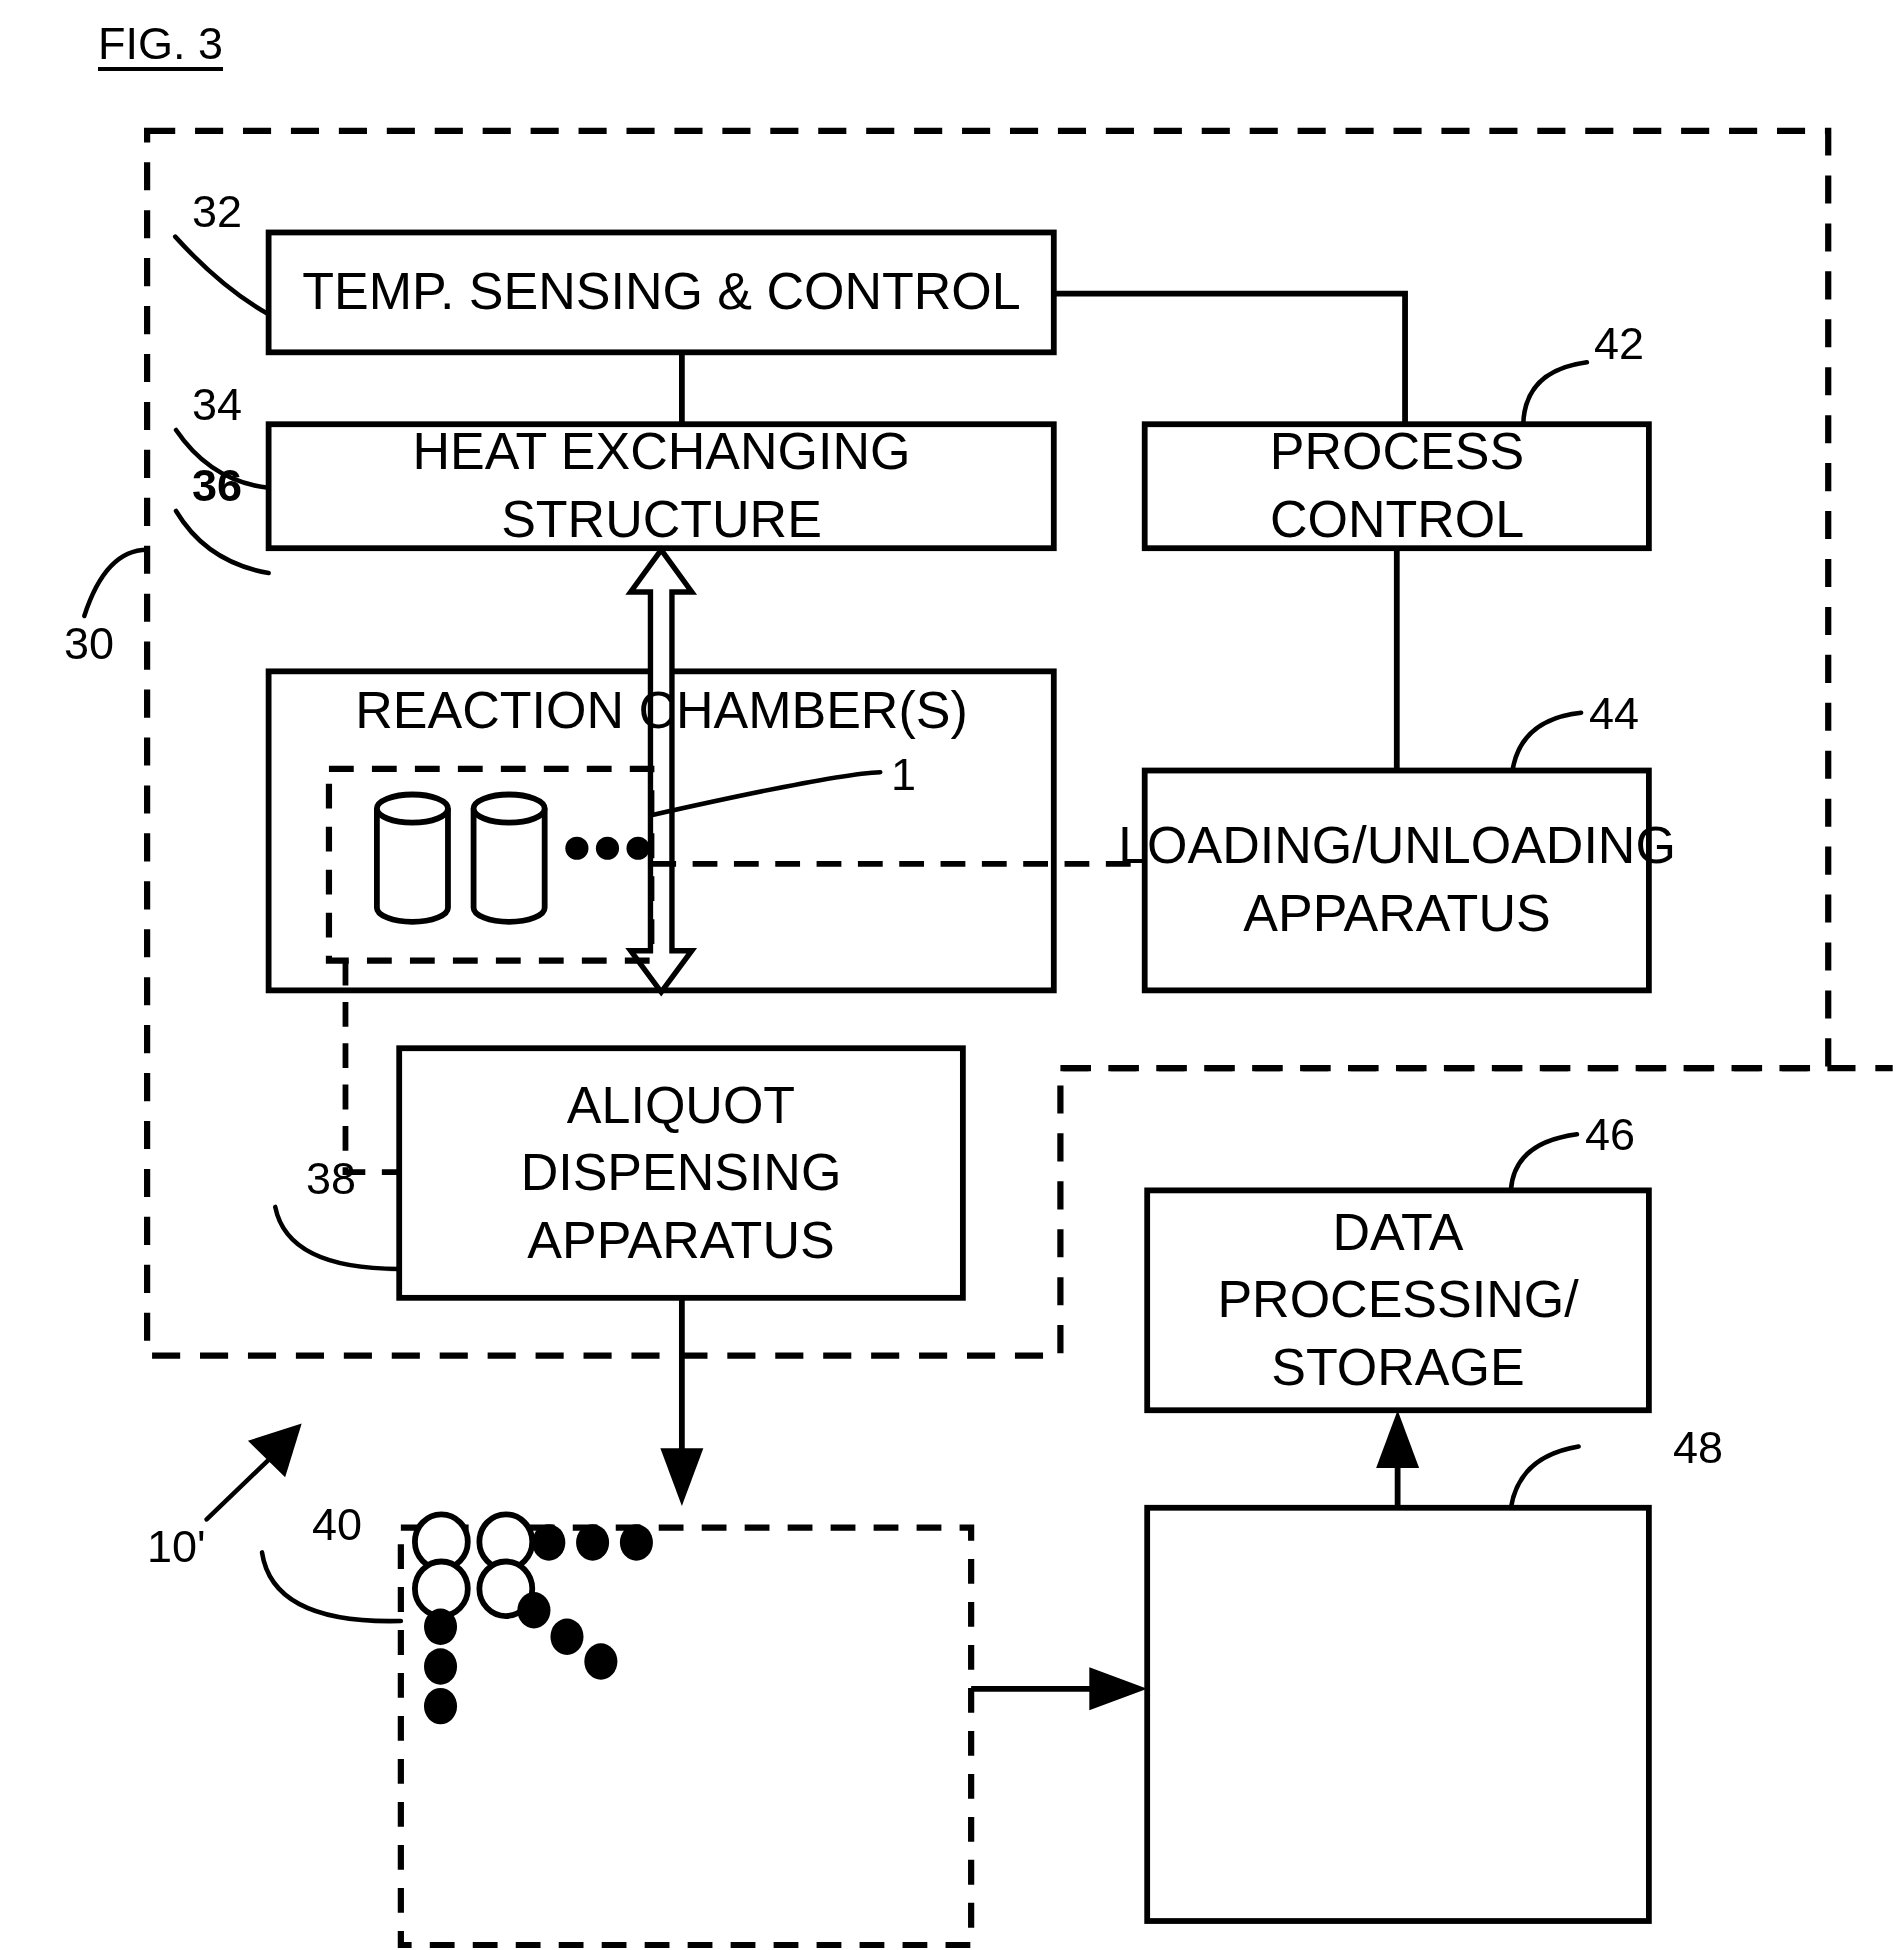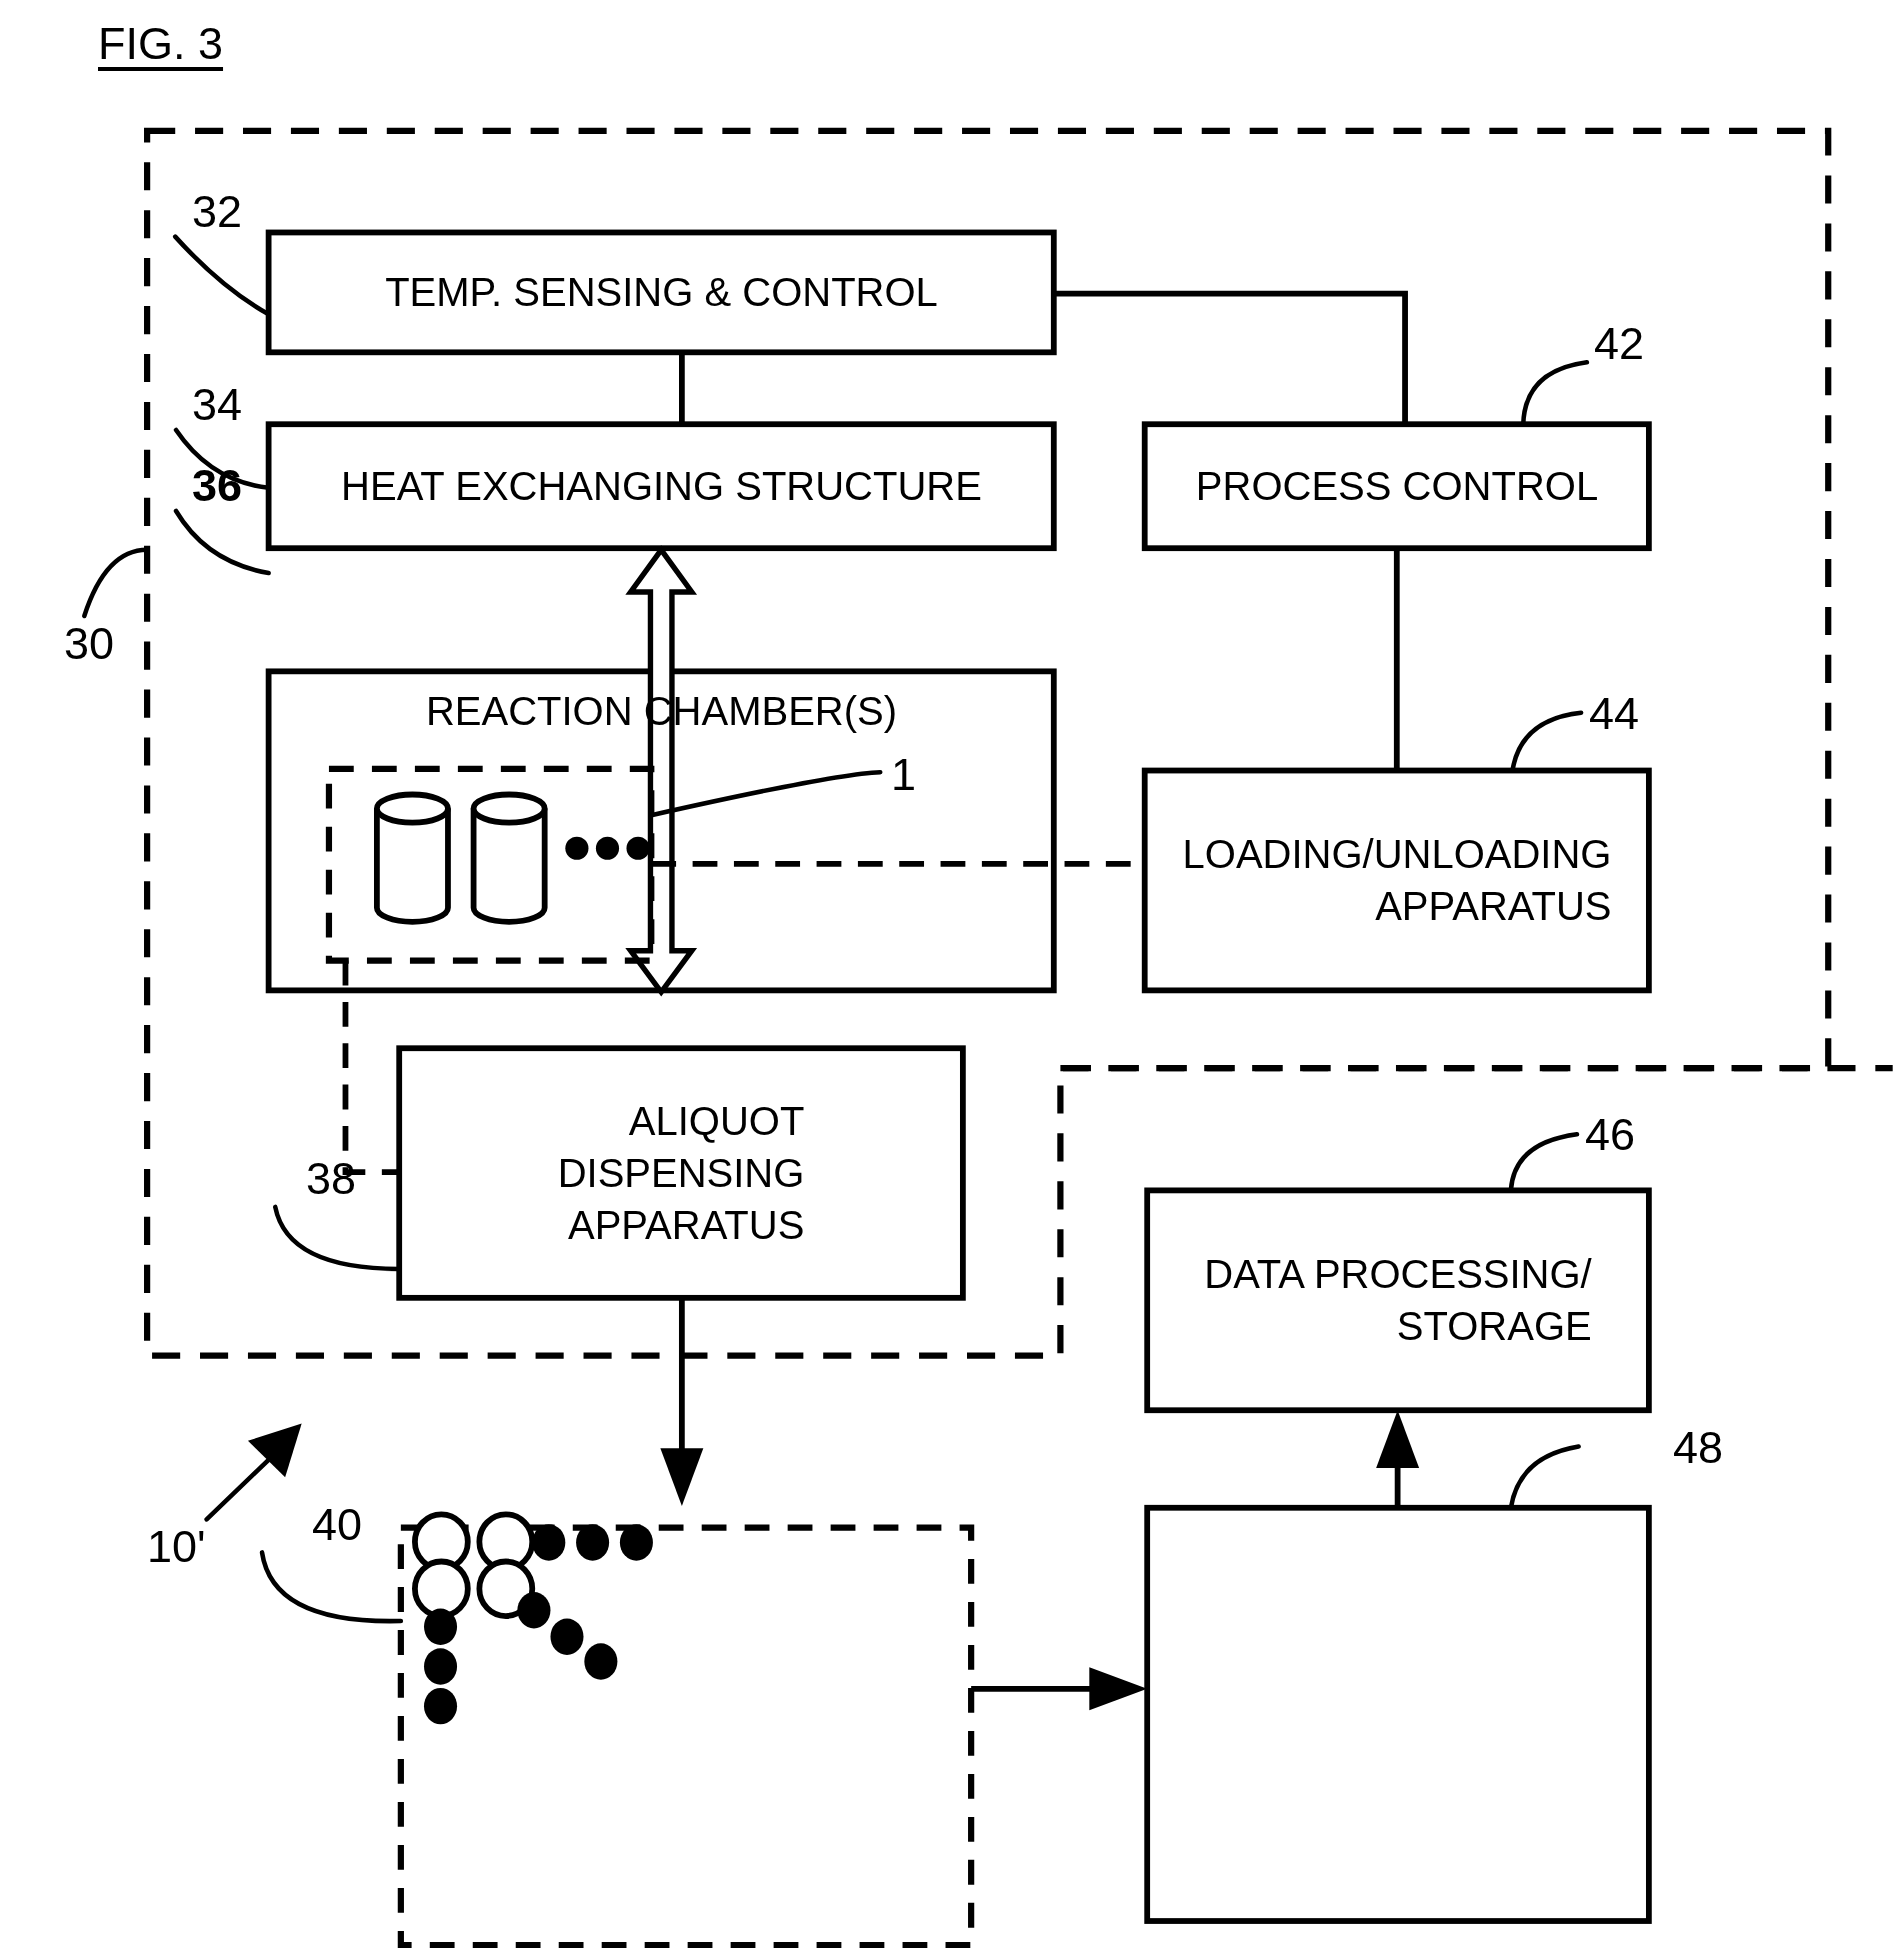--- a/index.html
+++ b/index.html
@@ -64,23 +64,23 @@
     fill: #ffffff;
     stroke: #000000;
     stroke-width: 7;
   }
   .solidfill { fill: #000000; stroke: none; }
   .openshape { fill: #ffffff; stroke: #000000; stroke-width: 7; }
   .hollowarrow { fill: #ffffff; stroke: #000000; stroke-width: 6.5; stroke-linejoin: miter; }
   .boxlabel {
     position: absolute;
     font-family: "Liberation Sans", sans-serif;
-    font-size: 40px;
-    color: #000000;
-    text-align: right;
+    font-size: 52px;
+    color: #000000;
+    text-align: center;
     line-height: 1.30;
     white-space: pre-line;
     display: flex;
     align-items: center;
     justify-content: center;
   }
   .refnum {
     position: absolute;
     font-family: "Liberation Sans", sans-serif;
     font-size: 45px;

